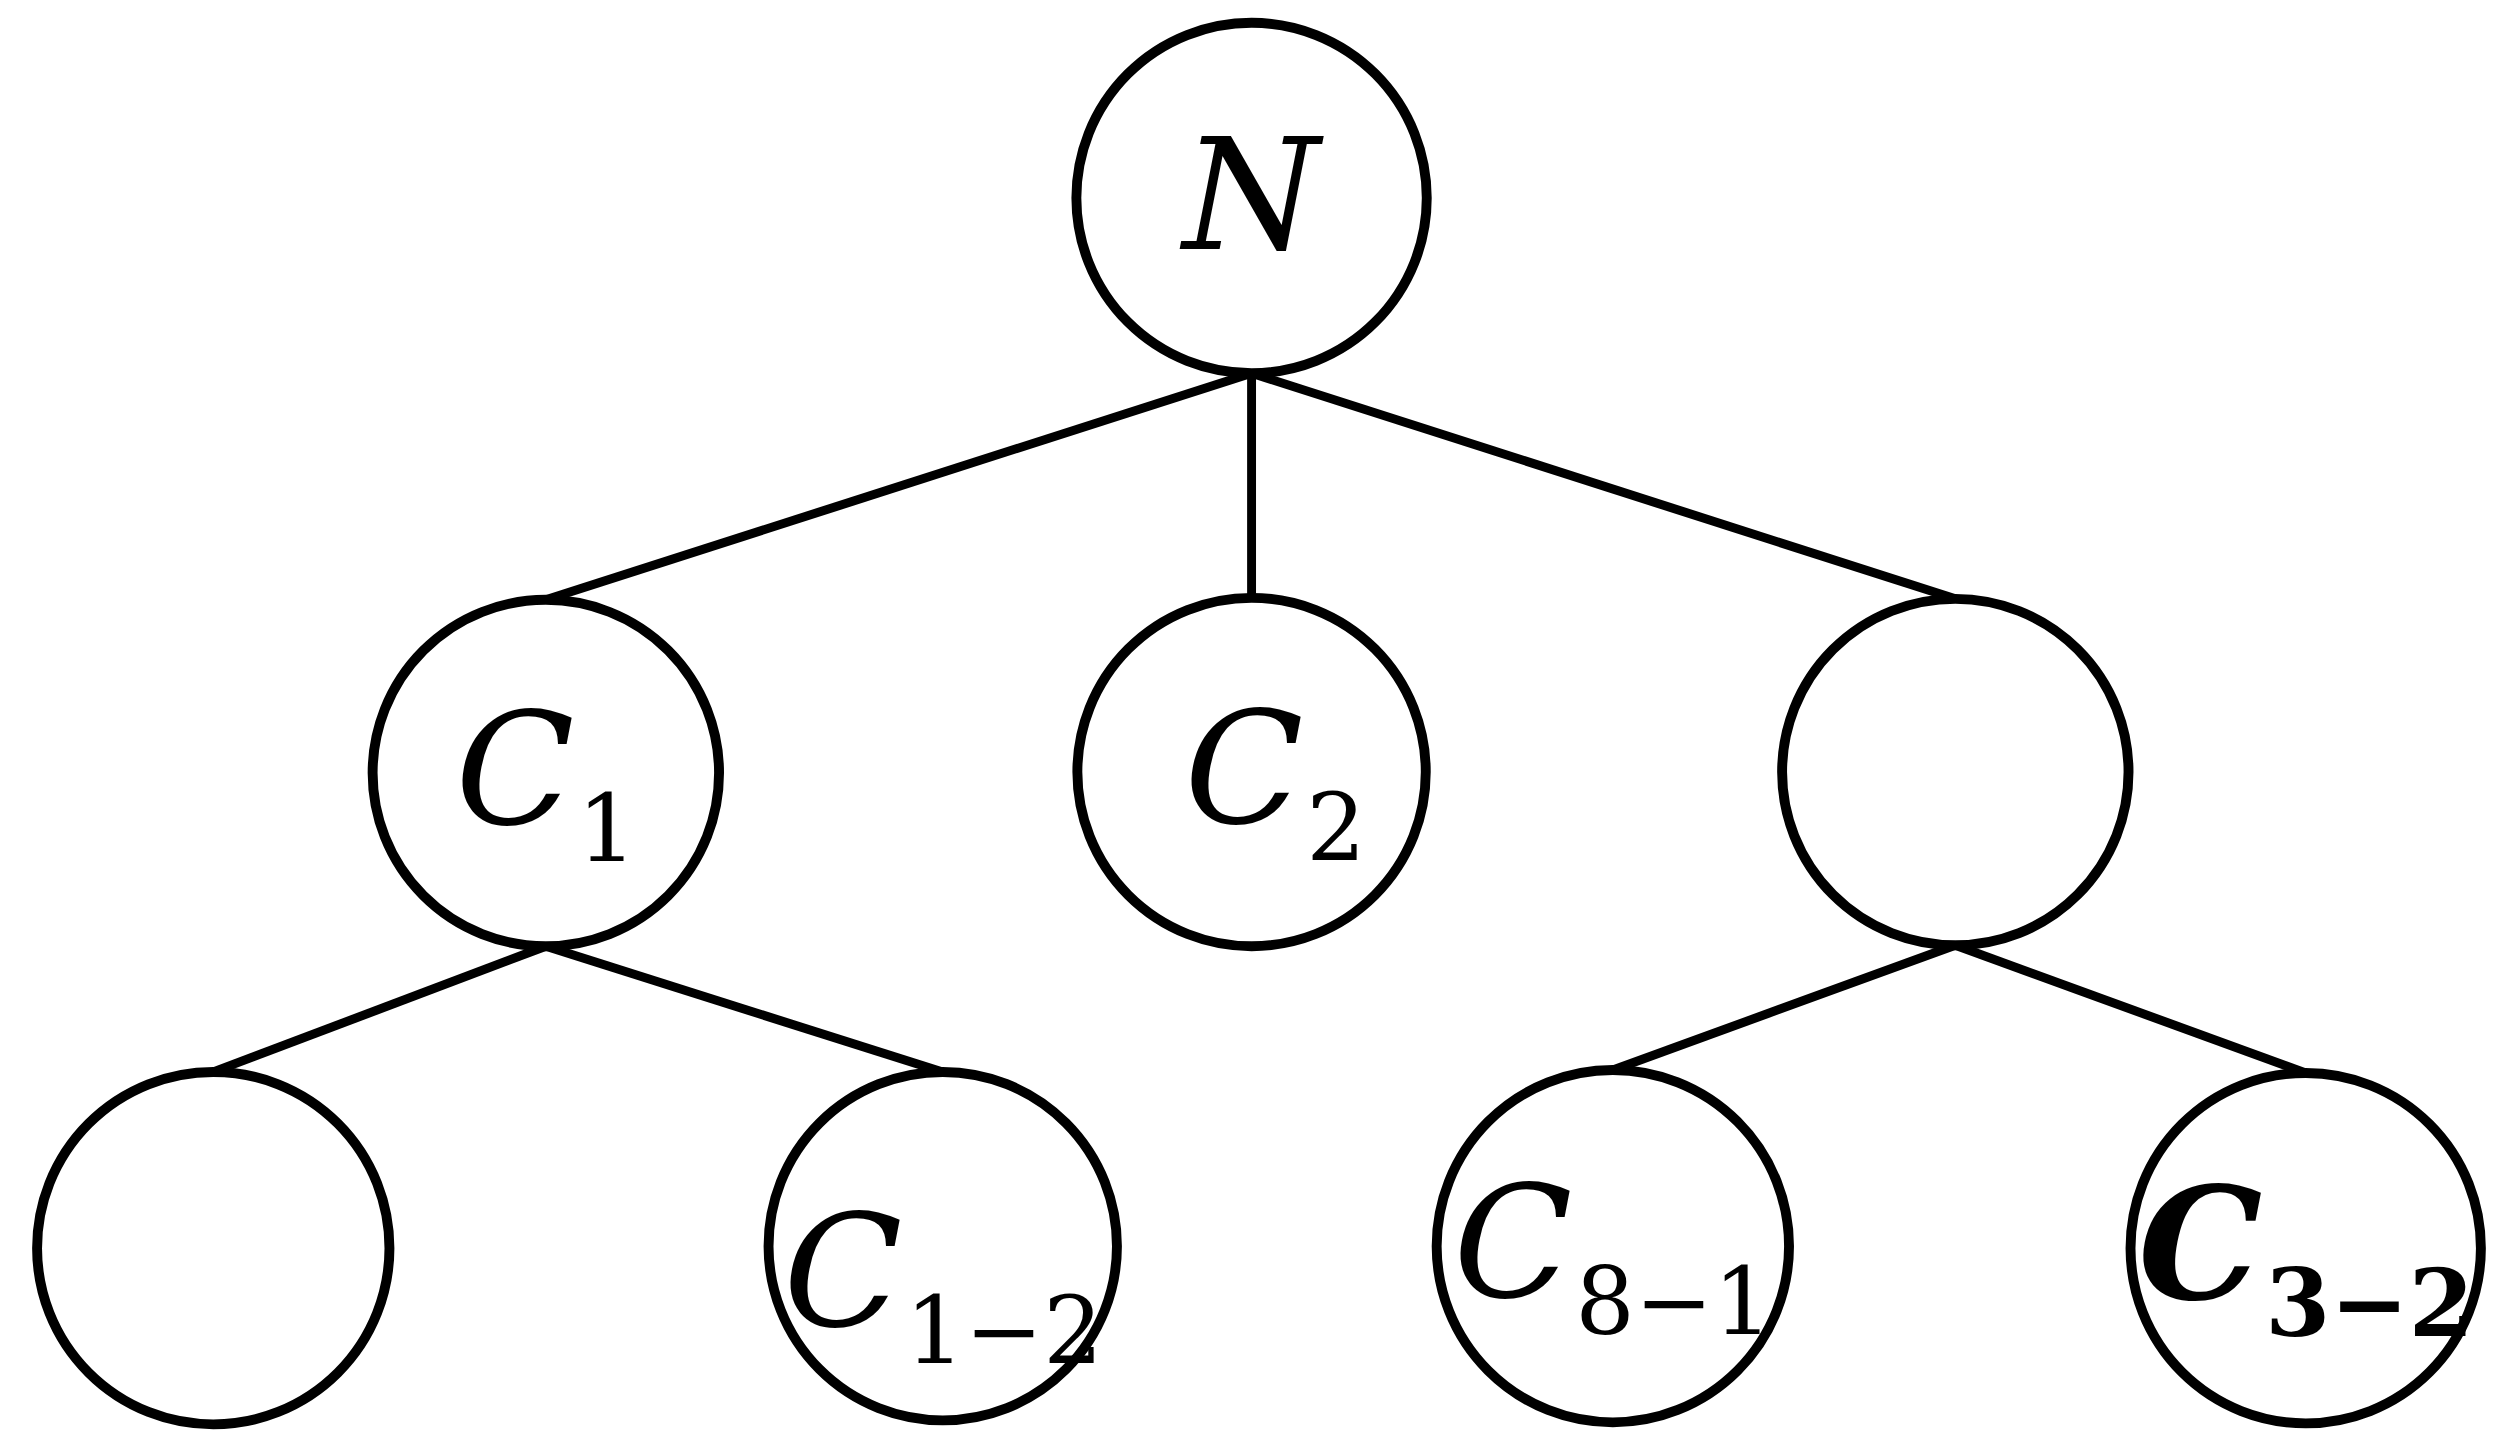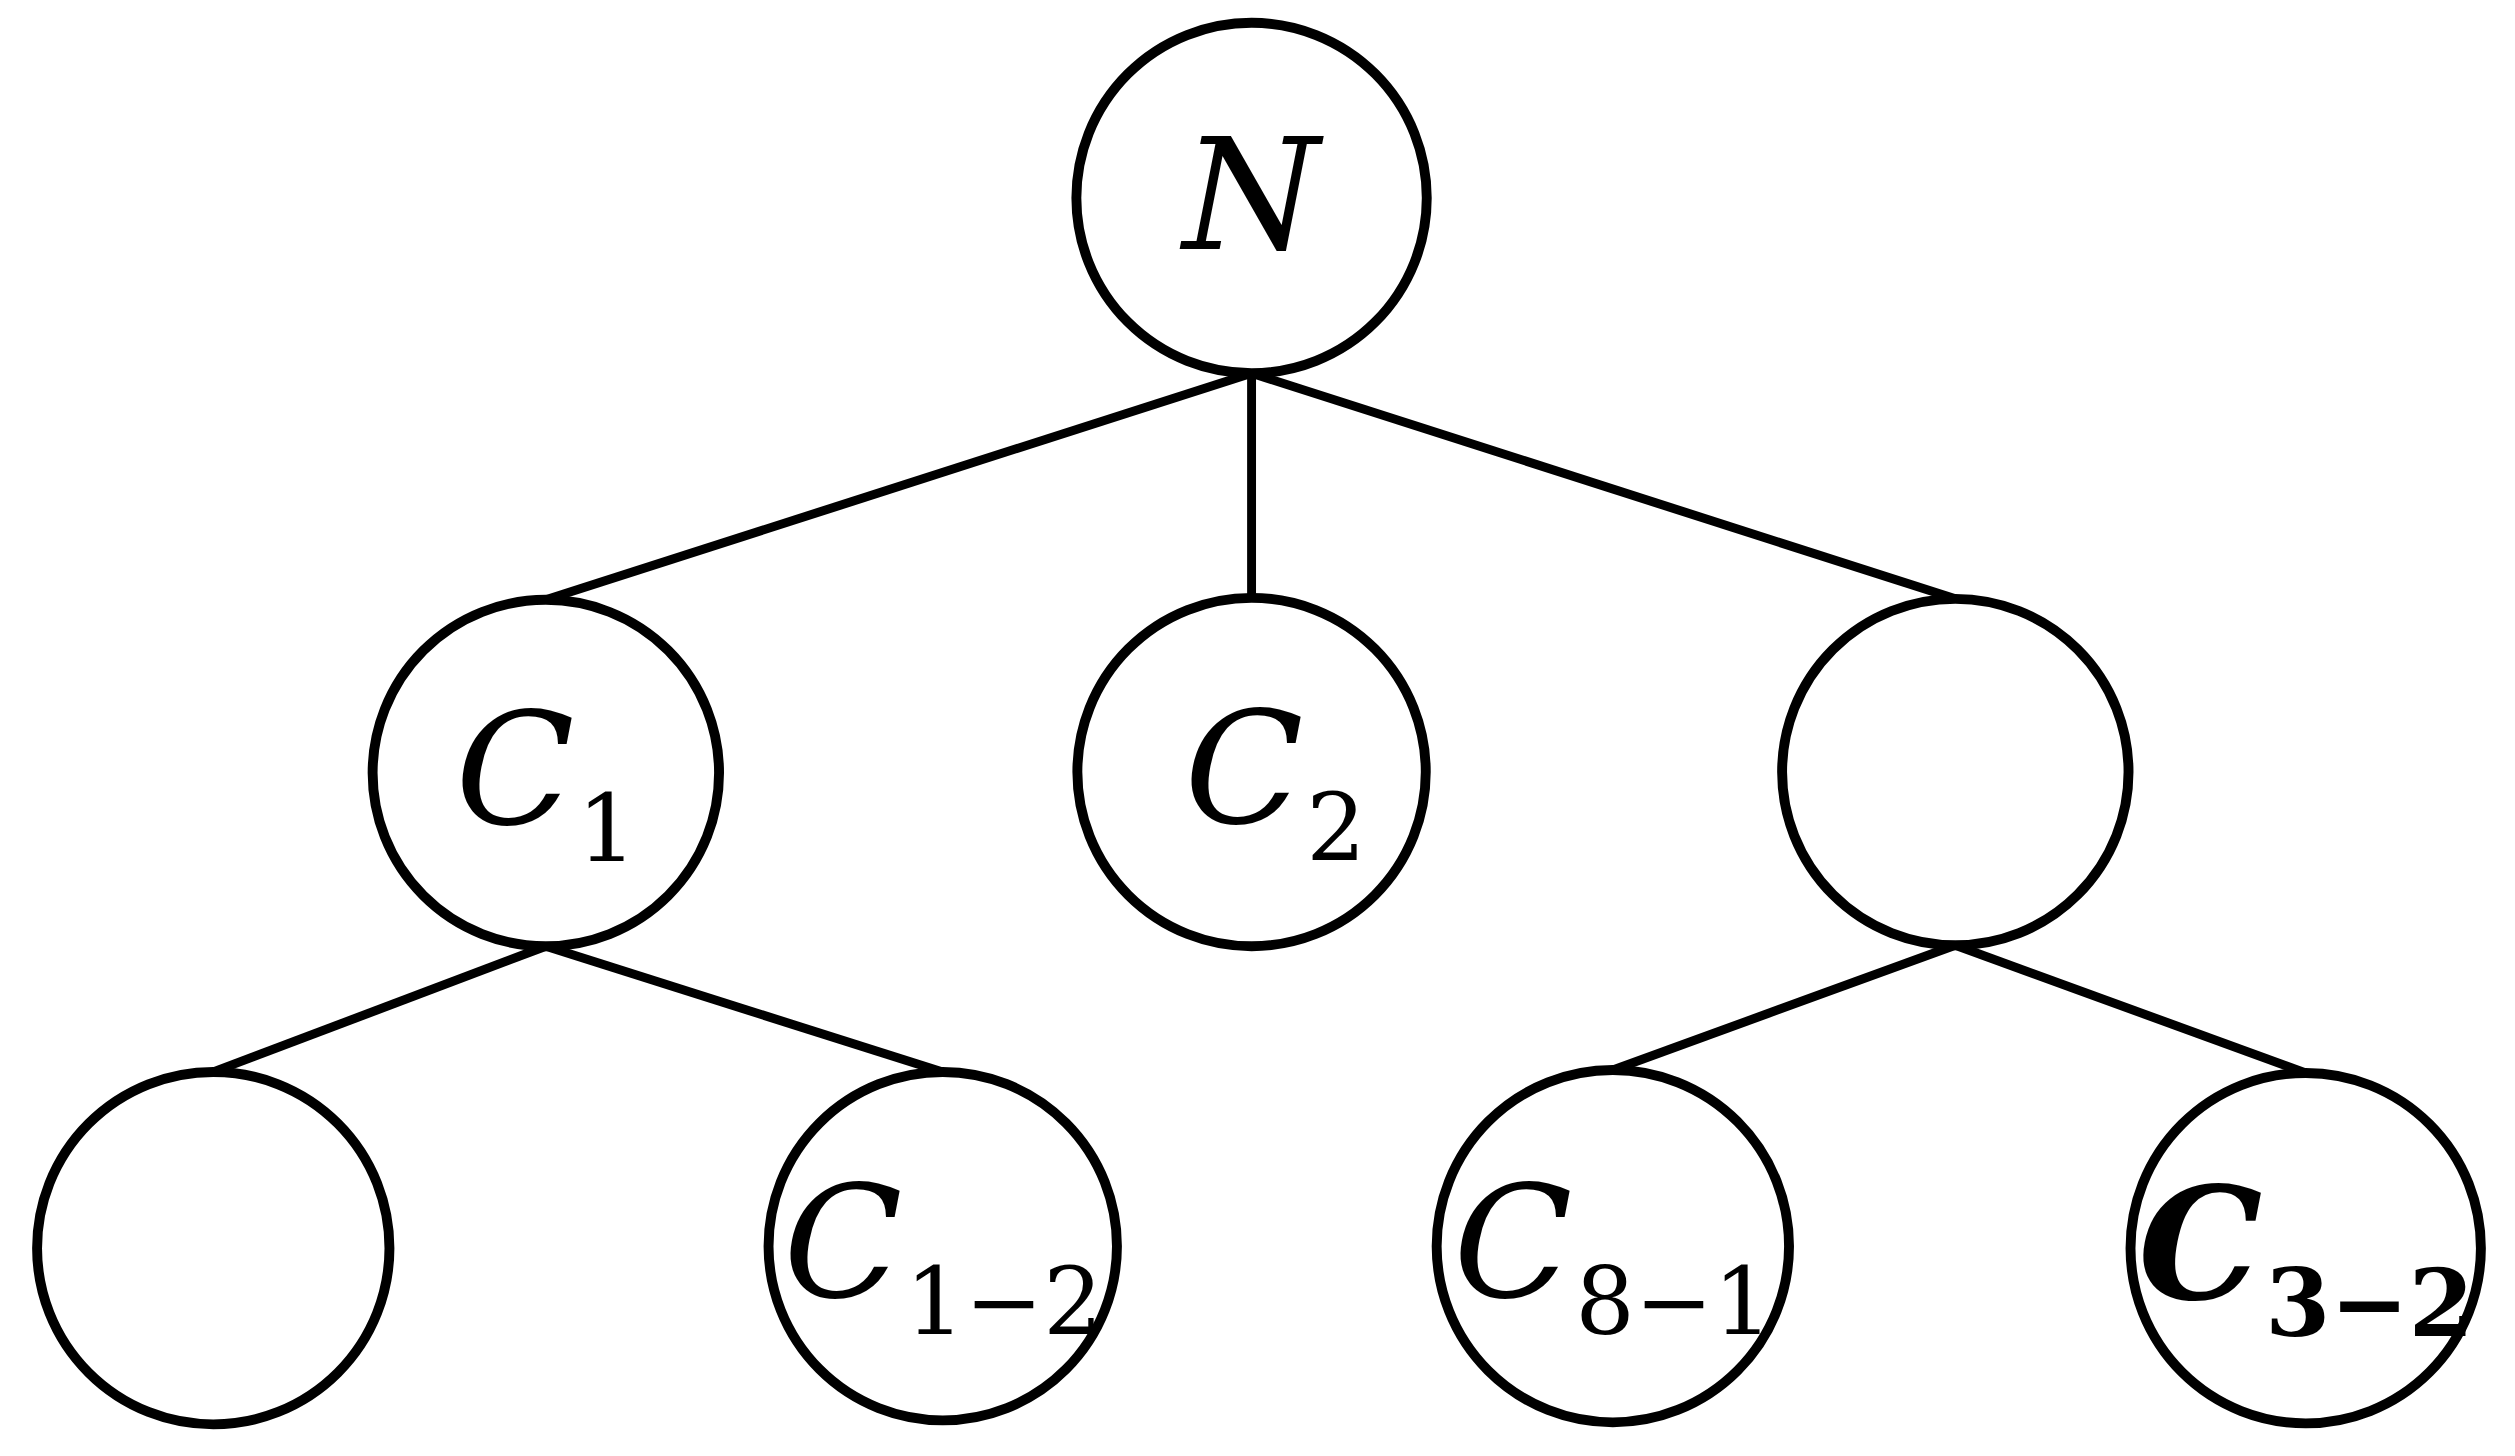--- a/index.html
+++ b/index.html
@@ -45,17 +45,17 @@
       <circle cx="1264" cy="780" r="176" fill="#ffffff" stroke="#000000" stroke-width="10"></circle>
       <circle cx="1975" cy="780" r="175" fill="#ffffff" stroke="#000000" stroke-width="10"></circle>
       <circle cx="215" cy="1261" r="178" fill="#ffffff" stroke="#000000" stroke-width="10"></circle>
       <circle cx="952" cy="1259" r="176" fill="#ffffff" stroke="#000000" stroke-width="10"></circle>
       <circle cx="1629" cy="1259" r="178" fill="#ffffff" stroke="#000000" stroke-width="10"></circle>
       <circle cx="2329" cy="1261" r="177" fill="#ffffff" stroke="#000000" stroke-width="10"></circle>
     </svg>
     <div class="node-label" style="left: 1251px; top: 198px;"><span class="base">N</span></div>
     <div class="node-label" style="left: 546px; top: 773px;"><span class="base">C</span><span class="sub">1</span></div>
     <div class="node-label" style="left: 1251px; top: 772px; margin-left: 24px;"><span class="base">C</span><span class="sub">2</span></div>
-    <div class="node-label" style="left: 943px; top: 1246px;"><span class="base">C</span><span class="sub">1−2</span></div>
+    <div class="node-label" style="left: 943px; top: 1275px;"><span class="base">C</span><span class="sub">1−2</span></div>
     <div class="node-label" style="left: 1613px; top: 1246px;"><span class="base">C</span><span class="sub">8−1</span></div>
     <div class="node-label" style="left: 2306px; top: 1248px; font-weight: bold;"><span class="base">C</span><span class="sub">3−2</span></div>
   </div>
 
 
 </body></html>

